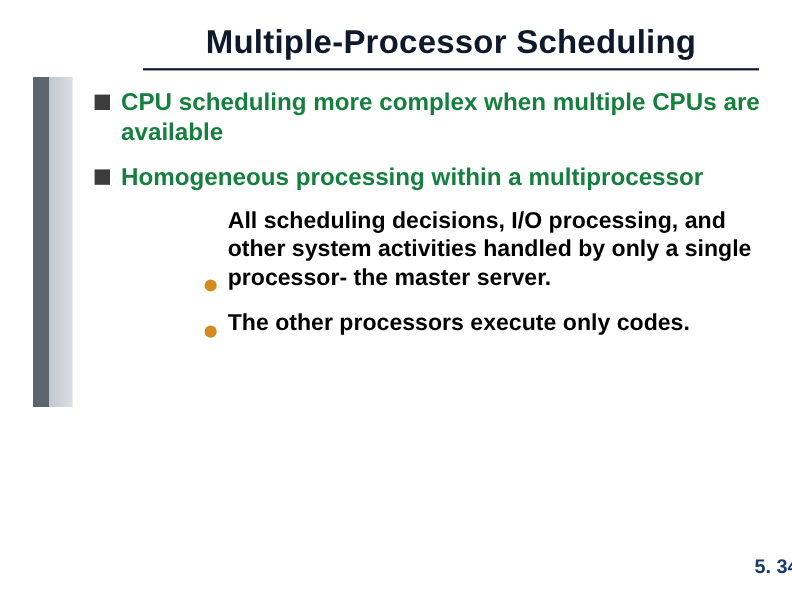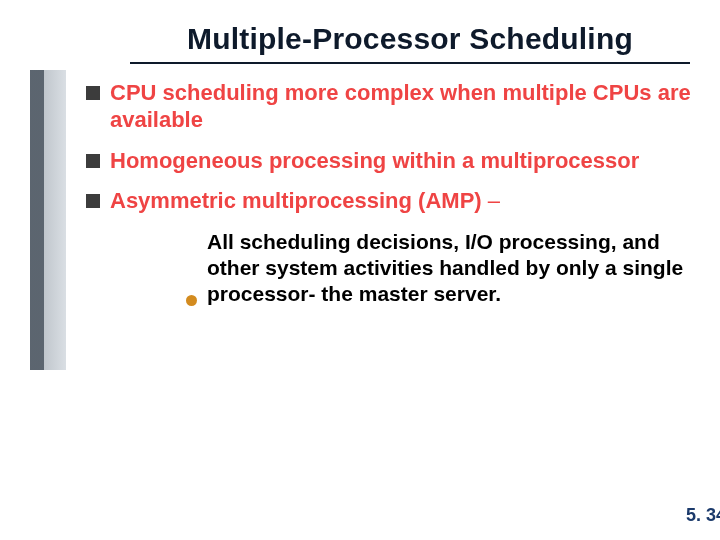--- a/index.html
+++ b/index.html
@@ -54,21 +54,21 @@
     top: 80px;
     width: 630px;
   }
   .lvl1 {
     display: flex;
     align-items: flex-start;
     margin-bottom: 14px;
     font-size: 22px;
     line-height: 1.22;
     font-weight: 700;
-    color: #ef4444;
+    color: #15803d;
     font-family: "Trebuchet MS", "Segoe UI", sans-serif;
   }
   .lvl1 .sq {
     flex: 0 0 auto;
     width: 14px;
     height: 14px;
     background: #3c3c3c;
     margin-top: 6px;
     margin-right: 10px;
   }
@@ -125,34 +125,32 @@
     <div class="lvl1">
       <div class="sq"></div>
       <div class="txt">CPU scheduling more complex when multiple CPUs are available</div>
     </div>
 
     <div class="lvl1">
       <div class="sq"></div>
       <div class="txt">Homogeneous processing within a multiprocessor</div>
     </div>
 
-    <div class="lvl1">
-      <div class="sq"></div>
-      <div class="txt">
-        <span>Asymmetric multiprocessing (AMP)</span><span class="light"> –</span>
-      </div>
-    </div>
 
     <div class="sublist">
 
       <div class="lvl2">
         <div class="dot"></div>
         <div class="txt">All scheduling decisions, I/O processing, and other system activities handled by only a single processor- the master server.</div>
       </div>
 
+      <div class="lvl2">
+        <div class="dot"></div>
+        <div class="txt">The other processors execute only codes.</div>
+      </div>
 
 
     </div>
 
   </div>
 
   <div class="pagenum">5. 34</div>
 
 </div>
 

